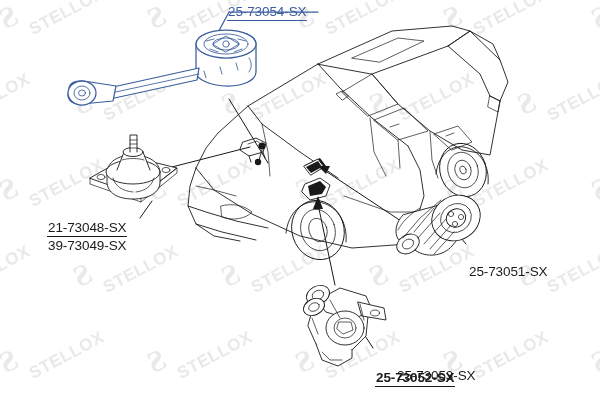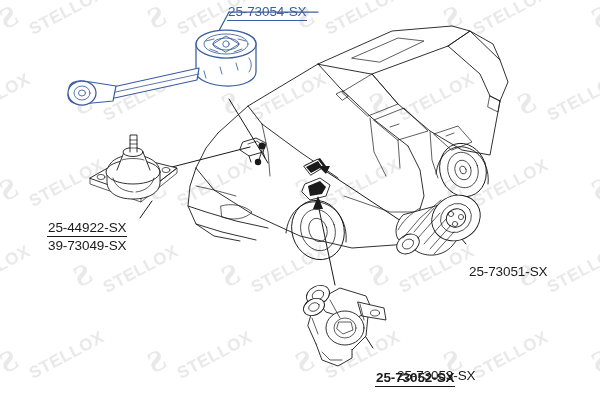--- a/index.html
+++ b/index.html
@@ -322,21 +322,21 @@
       <path class="ln-t" d="M360 304 L364 320"></path>
       <path class="ln-t" d="M312 318 L318 334"></path>
     </g>
   </svg>
 
   <div class="label blue ul" id="lbl-top">
     <span class="txt">25-73054-SX</span>
   </div>
 
   <div class="label ul" id="lbl-48">
-    <span class="txt">25-44922-SX</span>
+    <span class="txt">21-73048-SX</span>
   </div>
   <div class="label" id="lbl-49">
     <span class="txt">39-73049-SX</span>
   </div>
 
   <div class="label" id="lbl-51">
     <span class="txt">25-73051-SX</span>
   </div>
 
   <div class="label ul" id="lbl-52">

